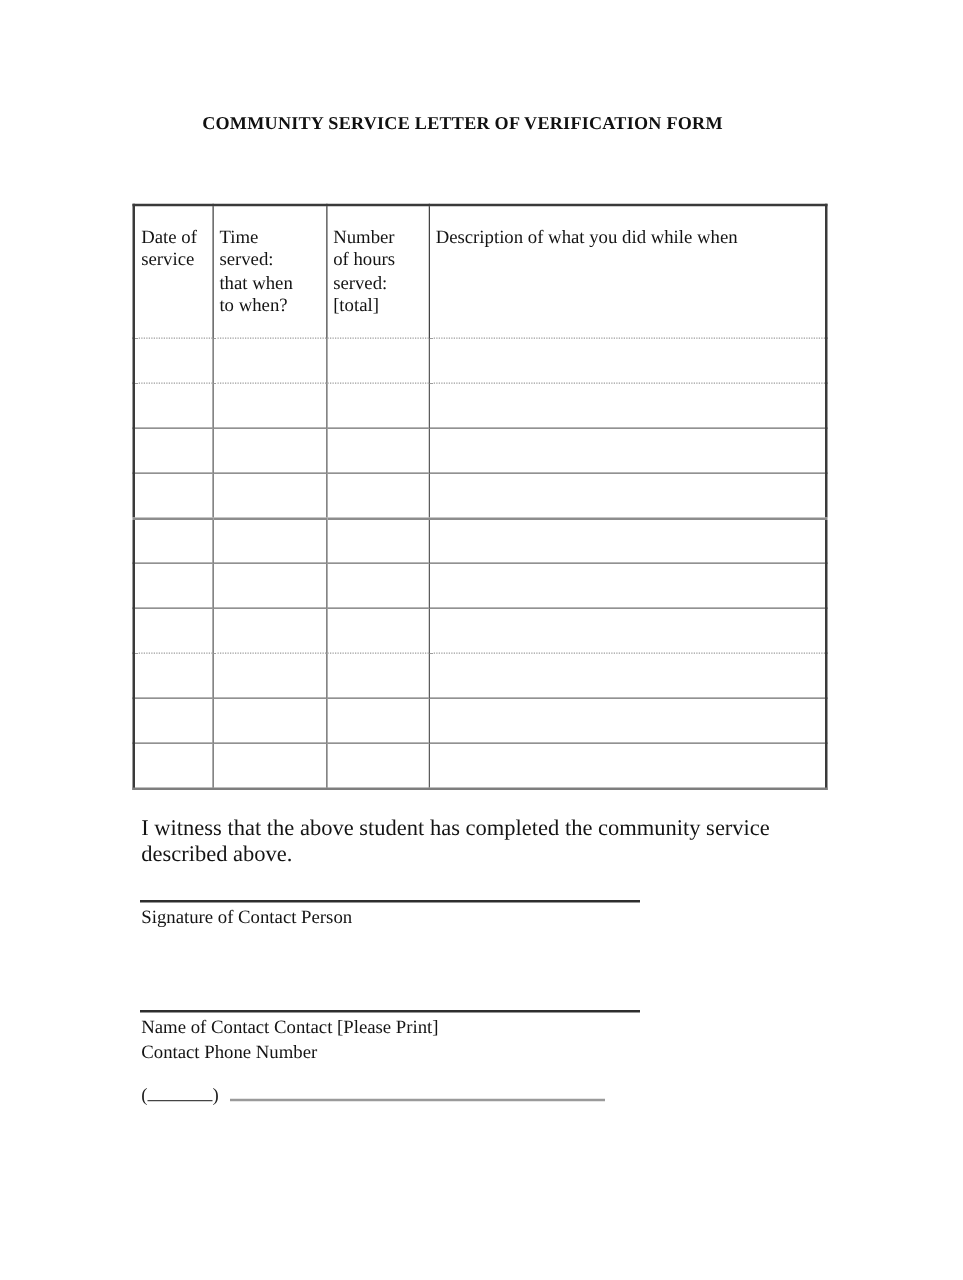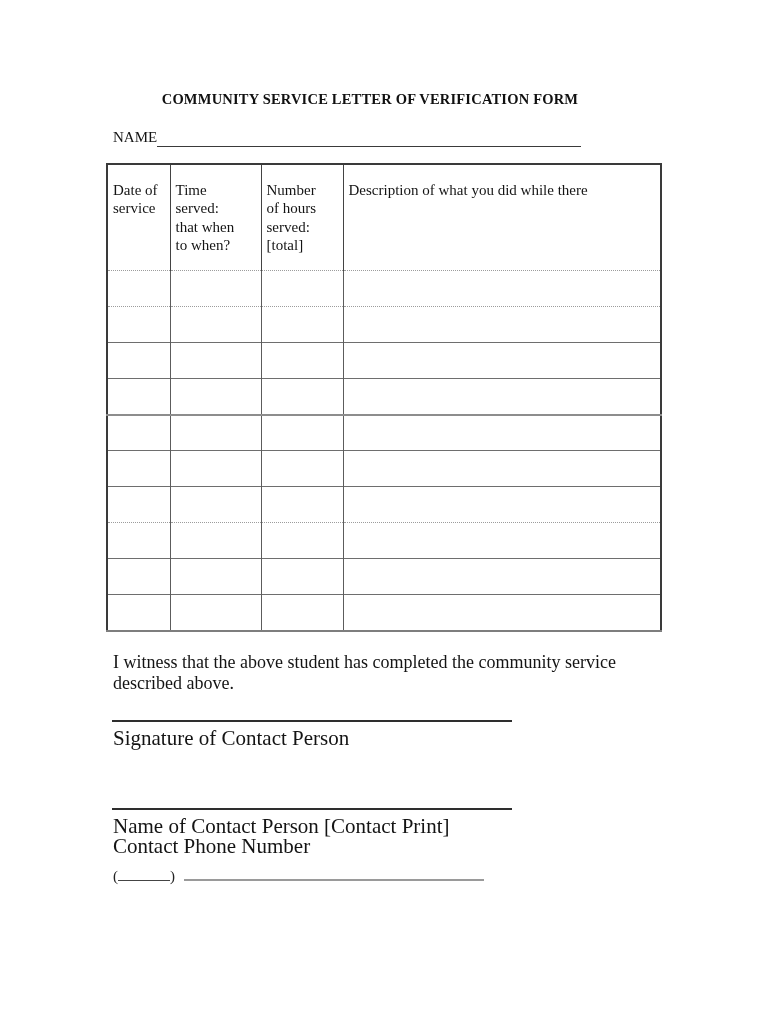--- a/index.html
+++ b/index.html
@@ -68,21 +68,21 @@
   }
 
   .sig-line {
     position: absolute; left: 112px; width: 400px; height: 0;
     border-bottom: 2px solid #2e2e2e;
   }
   .sig-line.line1 { top: 720px; }
   .sig-line.line2 { top: 808px; }
   .under-label {
     position: absolute; left: 113px;
-    font-size: 21px;
+    font-size: 15px;
   }
   .under-label.l1 { top: 726px; }
   .under-label.l2 { top: 814px; }
   .under-label.l3 { top: 834px; }
 
   .phone-row {
     position: absolute; top: 865px; left: 113px;
     font-size: 15px; line-height: 19px;
     white-space: nowrap;
   }
@@ -99,45 +99,41 @@
     vertical-align: baseline;
   }
 </style>
 </head>
 <body>
 
 <div class="page">
 
   <div class="doc-title">COMMUNITY SERVICE LETTER OF VERIFICATION FORM</div>
 
-  <div class="name-row">
-    <span class="label">NAME</span>
-    <span class="fill-line"></span>
-  </div>
 
   <table class="service-table">
     <colgroup>
       <col style="width:63px">
       <col style="width:91px">
       <col style="width:82px">
       <col>
     </colgroup>
     <thead>
       <tr>
         <th>Date of
 service</th>
         <th>Time
 served:
 that when
 to when?</th>
         <th>Number
 of hours
 served:
 [total]</th>
-        <th>Description of what you did while there</th>
+        <th>Description of what you did while when</th>
       </tr>
     </thead>
     <tbody>
         <tr>
           <td></td>
           <td></td>
           <td></td>
           <td></td>
         </tr>
         <tr>
@@ -196,20 +192,20 @@
         </tr>
       </tbody>
   </table>
 
   <div class="witness">I witness that the above student has completed the community service described above.</div>
 
   <div class="sig-line line1"></div>
   <div class="under-label l1">Signature of Contact Person</div>
 
   <div class="sig-line line2"></div>
-  <div class="under-label l2">Name of Contact Person [Contact Print]</div>
+  <div class="under-label l2">Name of Contact Contact [Please Print]</div>
 
   <div class="phone-row">
     <span class="paren">(</span><span class="area-line"></span><span class="paren">)</span><span class="phone-gap"></span><span class="phone-line"></span>
   </div>
   <div class="under-label l3">Contact Phone Number</div>
 
 </div>
 
 </body></html>

